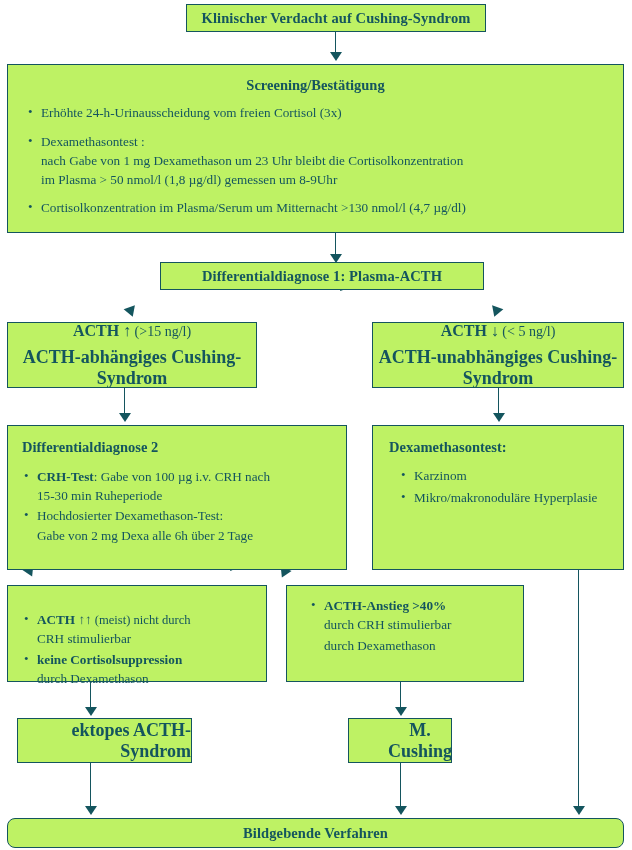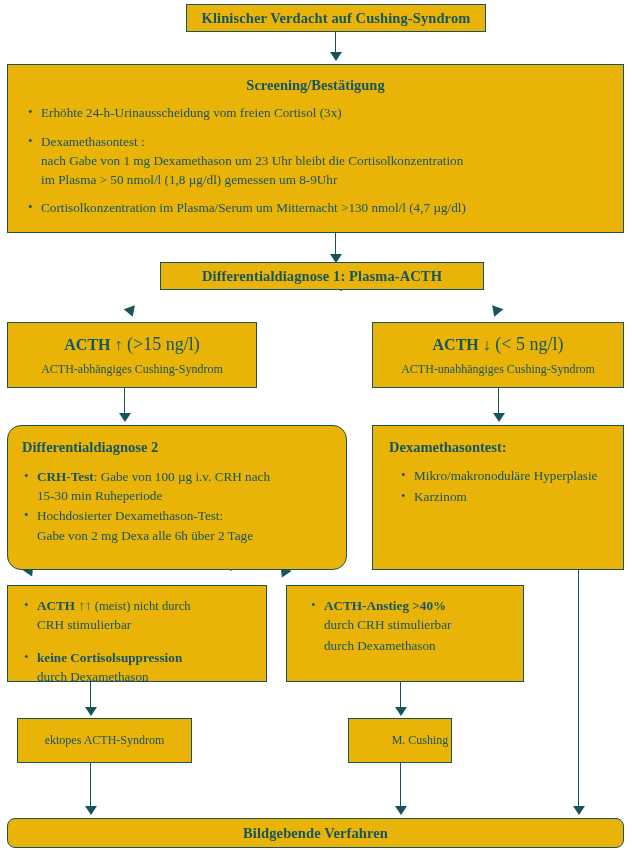--- a/index.html
+++ b/index.html
@@ -15,21 +15,21 @@
     position: relative;
     width: 632px;
     height: 850px;
     background: #ffffff;
     overflow: hidden;
   }
   .box {
     position: absolute;
     box-sizing: border-box;
     border: 1.3px solid #14555e;
-    background: #eab308;
+    background: #bef264;
     color: #14555e;
     z-index: 3;
   }
   .ctr {
     display: flex;
     flex-direction: column;
     align-items: center;
     justify-content: center;
     text-align: center;
   }
@@ -91,22 +91,22 @@
   }
   .arrow-diag {
     position: absolute;
     width: 0; height: 0;
     border-left: 6px solid transparent;
     border-right: 6px solid transparent;
     border-top: 10px solid #14555e;
     z-index: 2;
   }
   .small { font-size: 12.6px; }
-  .fs13 { font-size: 18px; }
-  .fs14 { font-size: 12px; }
+  .fs13 { font-size: 14px; }
+  .fs14 { font-size: 18px; font-weight: bold; }
 </style>
 </head>
 <body>
 
 <div id="canvas">
 
   <div class="box ctr" style="left:186px; top:4px; width:300px; height:28px;">
     <span class="hdr">Klinischer Verdacht auf Cushing-Syndrom</span>
   </div>
 
@@ -160,21 +160,21 @@
     </div>
     <div class="fs14">ACTH-unabhängiges Cushing-Syndrom</div>
   </div>
 
   <div class="vline" style="left:124px; top:388px; height:28px;"></div>
   <div class="arrow-d" style="left:119px; top:413px;"></div>
 
   <div class="vline" style="left:498px; top:388px; height:28px;"></div>
   <div class="arrow-d" style="left:493px; top:413px;"></div>
 
-  <div class="box" style="left:7px; top:425px; width:340px; height:145px; padding:13px 10px 10px 14px;border-radius:14px;">
+  <div class="box" style="left:7px; top:425px; width:340px; height:145px; padding:13px 10px 10px 14px;">
     <div style="font-weight:bold; font-size:14.5px; margin-bottom:12px;">
       <span>Differentialdiagnose 2</span>
     </div>
     <ul class="bl">
       <li style="margin-bottom:1px;">
         <b>CRH-Test</b><span>: Gabe von 100 µg  i.v. CRH nach</span>
       </li>
       <li class="nb" style="margin-bottom:3px;">
         <span>15-30 min Ruheperiode</span>
       </li>
@@ -185,44 +185,44 @@
         <span>Gabe von 2 mg Dexa alle 6h über 2 Tage</span>
       </li>
     </ul>
   </div>
 
   <div class="box" style="left:372px; top:425px; width:252px; height:145px; padding:13px 10px 10px 16px;">
     <div style="font-weight:bold; font-size:14.5px; margin-bottom:11px;">
       <span>Dexamethasontest:</span>
     </div>
     <ul class="bl" style="padding-left:10px;">
+      <li style="margin-bottom:4px;">
+        <span>Karzinom</span>
+      </li>
       <li>
         <span>Mikro/makronoduläre Hyperplasie</span>
       </li>
-      <li style="margin-bottom:4px;">
-        <span>Karzinom</span>
-      </li>
     </ul>
   </div>
 
   <div class="diag" style="left:90px; top:570px; width:52px; transform:rotate(200deg);"></div>
   <div class="arrow-diag" style="left:24px; top:567px; transform:rotate(-25deg);"></div>
 
   <div class="diag" style="left:230px; top:570px; width:52px; transform:rotate(-25deg);"></div>
   <div class="arrow-diag" style="left:278px; top:568px; transform:rotate(25deg);"></div>
 
   <div class="vline" style="left:578px; top:570px; height:240px;"></div>
   <div class="arrow-d" style="left:573px; top:806px;"></div>
 
-  <div class="box" style="left:7px; top:585px; width:260px; height:97px; padding:11px 8px 8px 8px;font-family:Liberation Serif, serif;">
+  <div class="box" style="left:7px; top:585px; width:260px; height:97px; padding:25px 8px 8px 8px;font-family:Liberation Serif, serif;">
     <ul class="bl" style="padding-left:6px;">
       <li style="margin-bottom:1px;">
         <b>ACTH ↑↑</b><span class="small"> (meist) nicht durch</span>
       </li>
-      <li class="nb" style="margin-bottom:16px;">
+      <li class="nb" style="margin-bottom:4px;">
         <span>CRH stimulierbar</span>
       </li>
       <li style="margin-bottom:1px;">
         <b>keine Cortisolsuppression</b>
       </li>
       <li class="nb">
         <span>durch Dexamethason</span>
       </li>
     </ul>
   </div>

